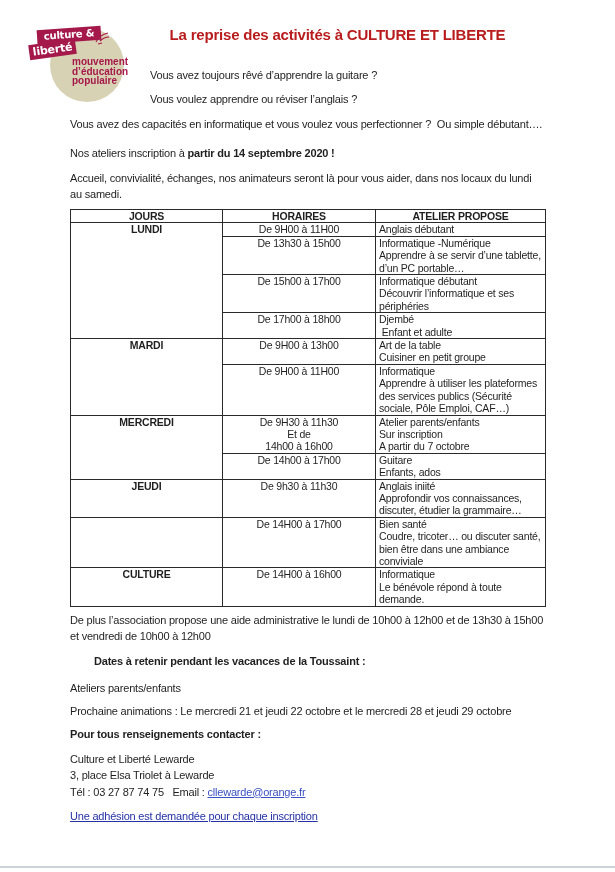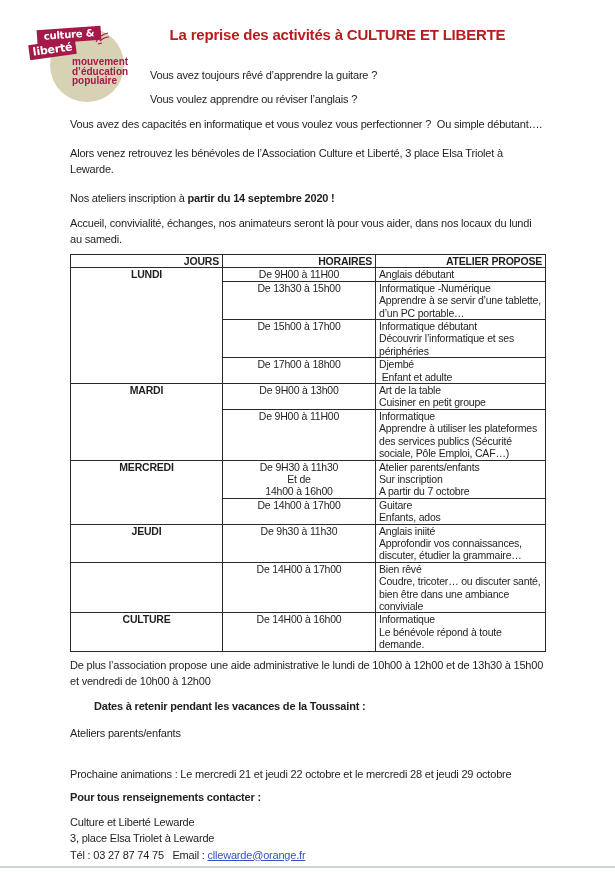--- a/index.html
+++ b/index.html
@@ -60,31 +60,31 @@
   
   table.schedule {
     border-collapse:collapse; table-layout:fixed;
     width:475px; margin-top:7px;
     font-size:10.5px; letter-spacing:-0.2px;
   }
   table.schedule th, table.schedule td {
     border:1px solid #2a2a2a; padding:0 3px;
     vertical-align:top; line-height:12.4px;
   }
-  table.schedule th { font-weight:bold; text-align:right; }
+  table.schedule th { font-weight:bold; text-align:center; }
   td.day { font-weight:bold; text-align:center; }
   td.vmid { vertical-align:middle; }
   td.time { text-align:center; }
   td.time div, td.atelier div { white-space:pre-wrap; }
 
   
   .aide { margin-top:5px; }
   .dates { margin-top:9px;padding-left:24px; }
   .ateliers { margin-top:11px; }
-  .animations { margin-top:25px; }
+  .animations { margin-top:7px; }
   .contact-heading { margin-top:7px; font-weight:bold; }
   .contact-block { margin-top:9px; }
   .contact-line { margin:0; line-height:16.5px; }
   a.link, .adhesion { color:#3a50c4; text-decoration:underline; cursor:pointer; }
   .adhesion { display:inline-block; margin-top:10px; color:#2531a6; }
 
   .bottom-line {
     position:absolute; left:0; right:0; top:866px; height:2px;
     background:#cdd2d6;
   }
@@ -113,21 +113,20 @@
   <div class="title">La reprise des activités à CULTURE ET LIBERTE</div>
 
   <div class="content">
 
     
     <div class="p indent q1">Vous avez toujours rêvé d’apprendre la guitare ?</div>
     <div class="p indent q2">Vous voulez apprendre ou réviser l’anglais ?</div>
 
     
     <div class="p p1">Vous avez des capacités en informatique et vous voulez vous perfectionner ?  Ou simple débutant….</div>
-    <div class="p p2">Alors venez retrouvez les bénévoles de l’Association Culture et Liberté, 3 place Elsa Triolet à Lewarde.</div>
     <div class="p p3"><span>Nos ateliers inscription à </span><span class="bold">partir du 14 septembre 2020 !</span></div>
     <div class="p p4">Accueil, convivialité, échanges, nos animateurs seront là pour vous aider, dans nos locaux du lundi au samedi.</div>
 
     
     <table class="schedule">
       <colgroup>
           <col style="width:152px">
           <col style="width:153px">
           <col style="width:170px">
         </colgroup>
@@ -225,21 +224,21 @@
             <div>Anglais iniité</div>
             <div>Approfondir vos connaissances, discuter, étudier la grammaire…</div>
           </td>
         </tr>
         <tr>
           <td class="day"></td>
           <td class="time">
               <div>De 14H00 à 17h00</div>
             </td>
           <td class="atelier">
-            <div>Bien rêvé</div>
+            <div>Bien santé</div>
             <div>Coudre, tricoter… ou discuter santé, bien être dans une ambiance conviviale</div>
           </td>
         </tr>
         <tr>
           <td class="day">CULTURE</td>
           <td class="time">
               <div>De 14H00 à 16h00</div>
             </td>
           <td class="atelier">
             <div>Informatique</div>

